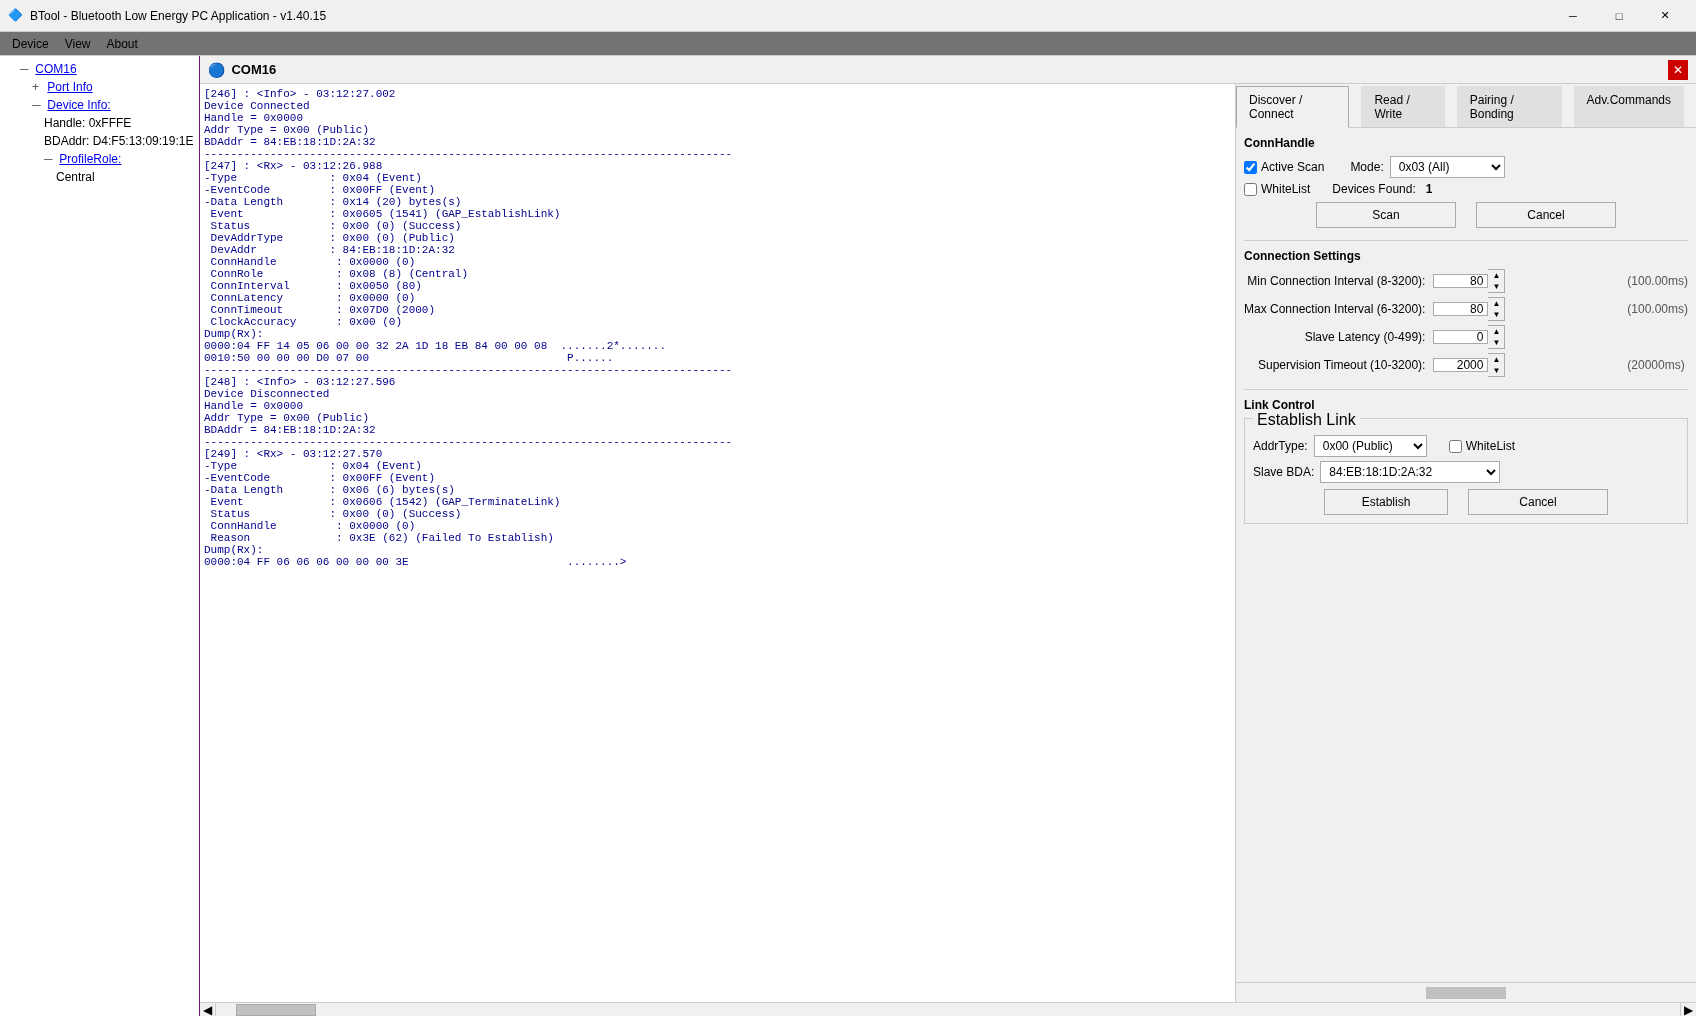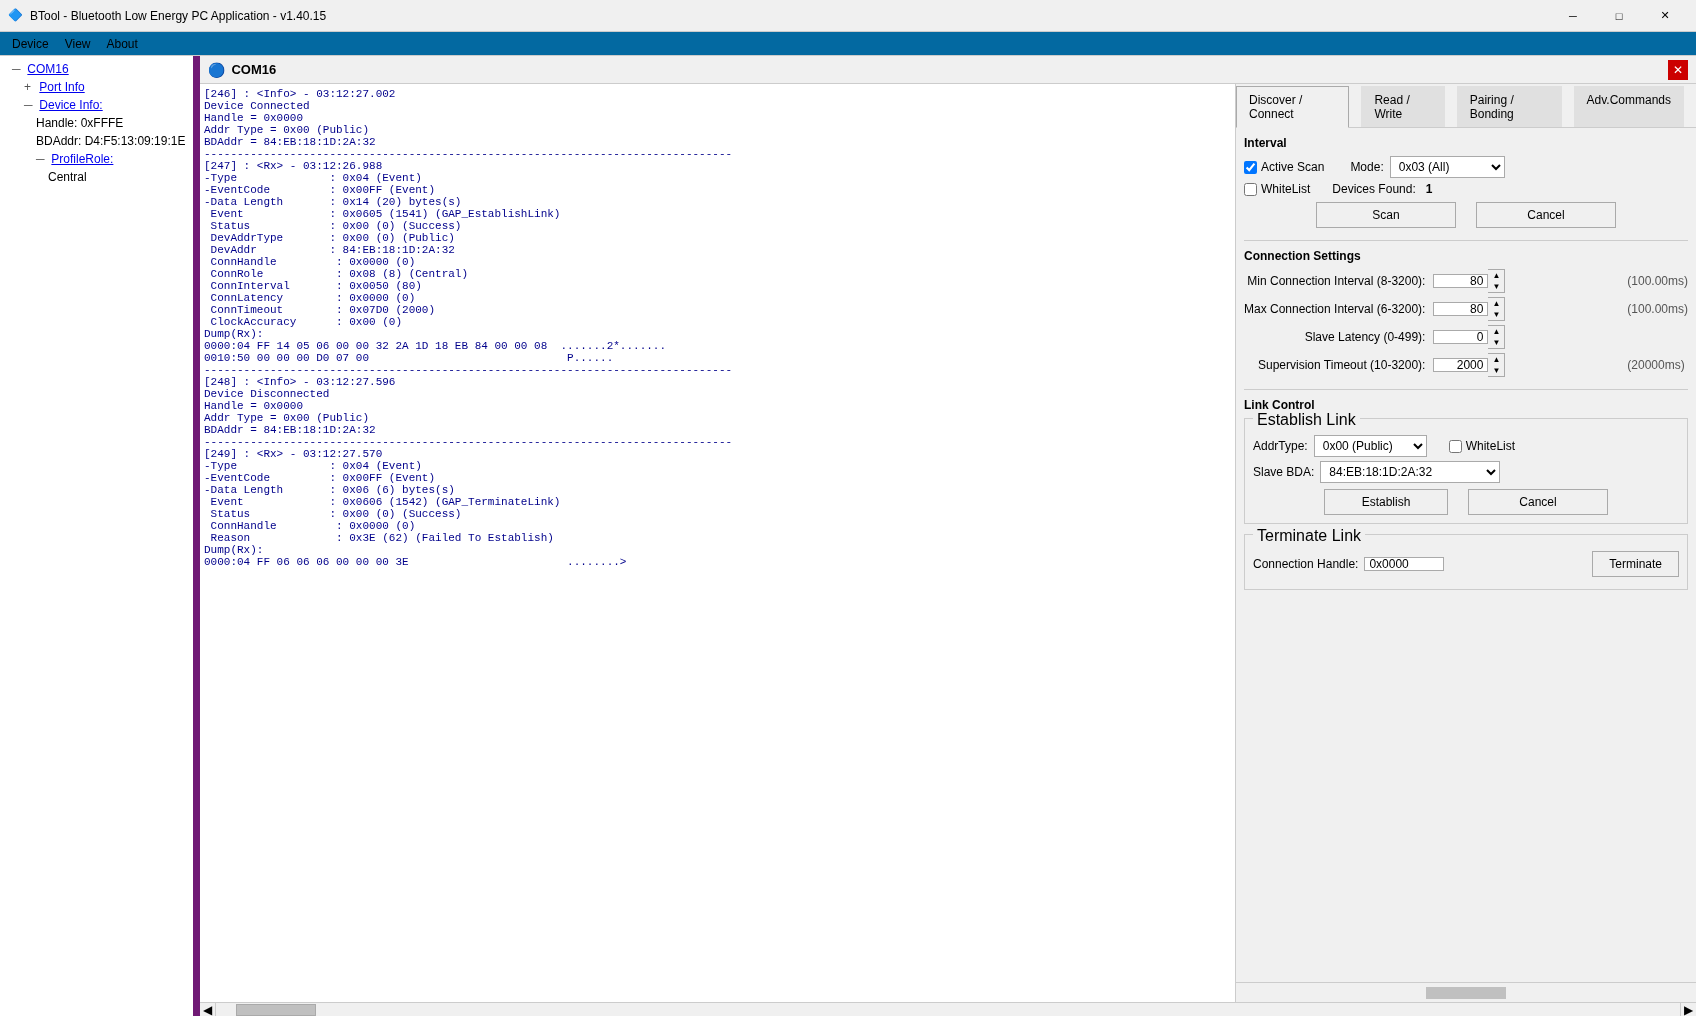--- a/index.html
+++ b/index.html
@@ -6,28 +6,28 @@
     body { font-family: 'Segoe UI', Tahoma, sans-serif; font-size: 12px; background: #f0f0f0; color: #000; user-select: none; }
     
     
     .titlebar { background: #f0f0f0; height: 32px; display: flex; align-items: center; padding: 0 8px; border-bottom: 1px solid #ccc; }
     .titlebar-icon { width: 16px; height: 16px; margin-right: 6px; }
     .titlebar-title { flex: 1; font-size: 12px; }
     .titlebar-controls { display: flex; gap: 0; }
     .titlebar-btn { width: 46px; height: 32px; border: none; background: transparent; cursor: pointer; font-size: 11px; display: flex; align-items: center; justify-content: center; }
     
     
-    .menubar { background: #0369a1; height: 24px; display: flex; align-items: center; padding: 0 4px; border-bottom: 1px solid #ccc; }
+    .menubar { background: #737373; height: 24px; display: flex; align-items: center; padding: 0 4px; border-bottom: 1px solid #ccc; }
     .menu-item { padding: 2px 8px; cursor: pointer; font-size: 12px; }
     
     
     .main-layout { display: flex; height: calc(100vh - 56px); }
     
     
-    .sidebar { width: 200px; min-width: 200px; background: #fff; border-right: 7px solid #701a75; overflow-y: auto; padding: 4px 8px; font-size: 12px; }
+    .sidebar { width: 200px; min-width: 200px; background: #fff; border-right: 1px solid #701a75; overflow-y: auto; padding: 4px 16px; font-size: 12px; }
     .tree-item { padding: 2px 4px; cursor: pointer; white-space: nowrap; }
     .tree-item.indent1 { padding-left: 16px; }
     .tree-item.indent2 { padding-left: 28px; }
     .tree-item.indent3 { padding-left: 40px; }
     .tree-item a, .tree-item span.link { color: #0000ee; text-decoration: underline; cursor: pointer; }
     .tree-expand { display: inline-block; width: 12px; color: #555; }
     
     
     .content-area { flex: 1; display: flex; flex-direction: column; overflow: hidden; }
     
@@ -207,21 +207,21 @@
           <div class="tabs">
             <div class="tab active">Discover / Connect</div>
             <div class="tab">Read / Write</div>
             <div class="tab">Pairing / Bonding</div>
             <div class="tab">Adv.Commands</div>
           </div>
 
           <div class="panel-content">
 
             <div class="section">
-              <div class="section-title">Interval</div>
+              <div class="section-title">ConnHandle</div>
 
               <div class="form-row">
                 <label class="checkbox-wrap">
                   <input type="checkbox" checked="" style="">
                   <span>Active Scan</span>
                 </label>
                 <span style="margin-left:20px;">Mode:</span>
                 <select>
                   <option>0x00 (Non-disc)</option>
                   <option>0x01 (General)</option>
@@ -320,29 +320,20 @@
                     <option selected="">84:EB:18:1D:2A:32</option>
                   </select>
                 </div>
 
                 <div class="btn-row">
                   <button class="action-btn" style="width:124px;">Establish</button>
                   <button class="action-btn" style="width:140px;">Cancel</button>
                 </div>
               </div>
 
-              <div class="groupbox">
-                <span class="groupbox-title">Terminate Link</span>
-
-                <div class="form-row" style="margin-top:8px;">
-                  <span>Connection Handle:</span>
-                  <input type="text" style="width: 80px;" value="0x0000">
-                  <button class="action-btn" style="margin-left:auto;">Terminate</button>
-                </div>
-              </div>
             </div>
 
           </div>
 
           <div style="height:20px;border-top:1px solid #ccc;background:#f0f0f0;display:flex;align-items:center;">
             <div style="width:80px;height:12px;background:#c0c0c0;margin:0 auto;"></div>
           </div>
         </div>
       </div>
 

